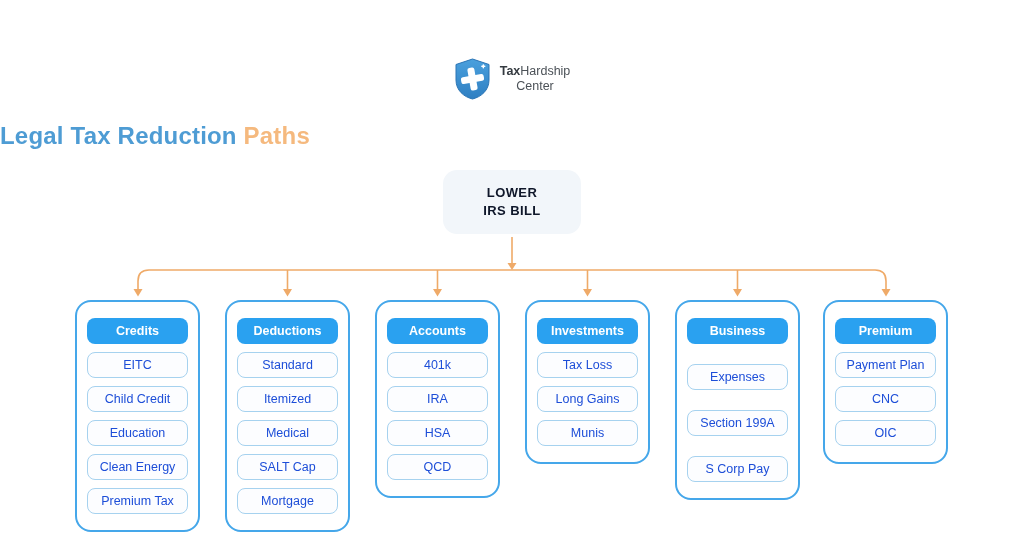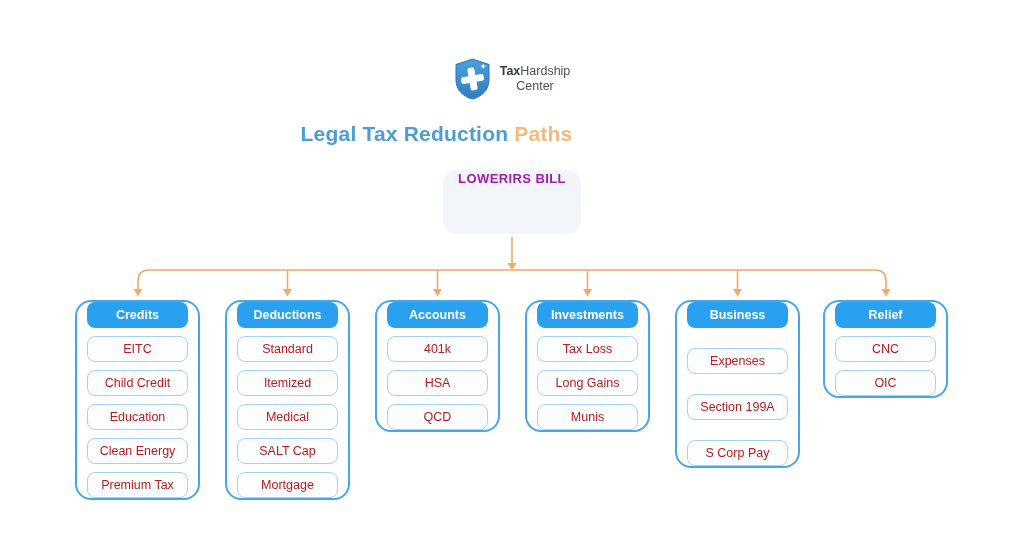--- a/index.html
+++ b/index.html
@@ -29,88 +29,88 @@
   .brand-bold { font-weight: 700; color: #353b41; }
   .brand-rest { font-weight: 400; color: #4b5157; }
   .brand-line2 { color: #4b5157; }
 
   
   .title {
     position: absolute;
     top: 94px;
     left: 0;
     width: 873px;
-    text-align: center;
-    font-size: 21px;
+    text-align: left;
+    font-size: 24px;
     font-weight: 700;
     letter-spacing: 0.2px;
   }
   .title-main { color: #4e9cd4; }
   .title-accent { color: #f5b97e; }
 
   
   .root-node {
     position: absolute;
     left: 443px;
     top: 142px;
     width: 138px;
     height: 64px;
     background: #f2f6fa;
     border-radius: 14px;
     display: flex;
-    flex-direction: row;
-    justify-content: center;
-    align-items: flex-start;
+    flex-direction: column;
+    justify-content: center;
+    align-items: center;
     font-size: 13px;
     font-weight: 700;
     letter-spacing: 0.4px;
     line-height: 18px;
-    color: #a21caf;
+    color: #0f172a;
   }
 
   
   .connectors {
     position: absolute;
     left: 0;
     top: 0;
     width: 1024px;
     height: 556px;
     pointer-events: none;
   }
 
   
   .col {
     position: absolute;
     top: 272px;
     width: 125px;
     background: #ffffff;
     border: 2px solid #45a7ea;
     border-radius: 16px;
-    padding: 0 10px;
+    padding: 16px 10px;
     display: flex;
     flex-direction: column;
     gap: 8px;
   }
   .col-header {
     height: 26px;
     background: #2aa1f0;
     border-radius: 8px;
     color: #ffffff;
     font-weight: 700;
     font-size: 12.5px;
     display: flex;
     align-items: center;
     justify-content: center;
   }
   .col-item {
     height: 26px;
     background: #fcfdff;
     border: 1.5px solid #a6d2ef;
     border-radius: 8px;
-    color: #b91c1c;
+    color: #1d4ed8;
     font-weight: 500;
     font-size: 12.5px;
     display: flex;
     align-items: center;
     justify-content: center;
   }
   .c1 { left: 75px; }
   .c2 { left: 225px; }
   .c3 { left: 375px; }
   .c4 { left: 525px; }
@@ -187,37 +187,39 @@
     <div class="col-item">Standard</div>
     <div class="col-item">Itemized</div>
     <div class="col-item">Medical</div>
     <div class="col-item">SALT Cap</div>
     <div class="col-item">Mortgage</div>
   </section>
 
   <section class="col c3">
     <div class="col-header">Accounts</div>
     <div class="col-item">401k</div>
+    <div class="col-item">IRA</div>
     <div class="col-item">HSA</div>
     <div class="col-item">QCD</div>
   </section>
 
   <section class="col c4">
     <div class="col-header">Investments</div>
     <div class="col-item">Tax Loss</div>
     <div class="col-item">Long Gains</div>
     <div class="col-item">Munis</div>
   </section>
 
   <section class="col c5">
     <div class="col-header">Business</div>
     <div class="col-item">Expenses</div>
     <div class="col-item">Section 199A</div>
     <div class="col-item">S Corp Pay</div>
   </section>
 
   <section class="col c6">
-    <div class="col-header">Relief</div>
+    <div class="col-header">Premium</div>
+    <div class="col-item">Payment Plan</div>
     <div class="col-item">CNC</div>
     <div class="col-item">OIC</div>
   </section>
 
 </div>
 
 </body></html>

